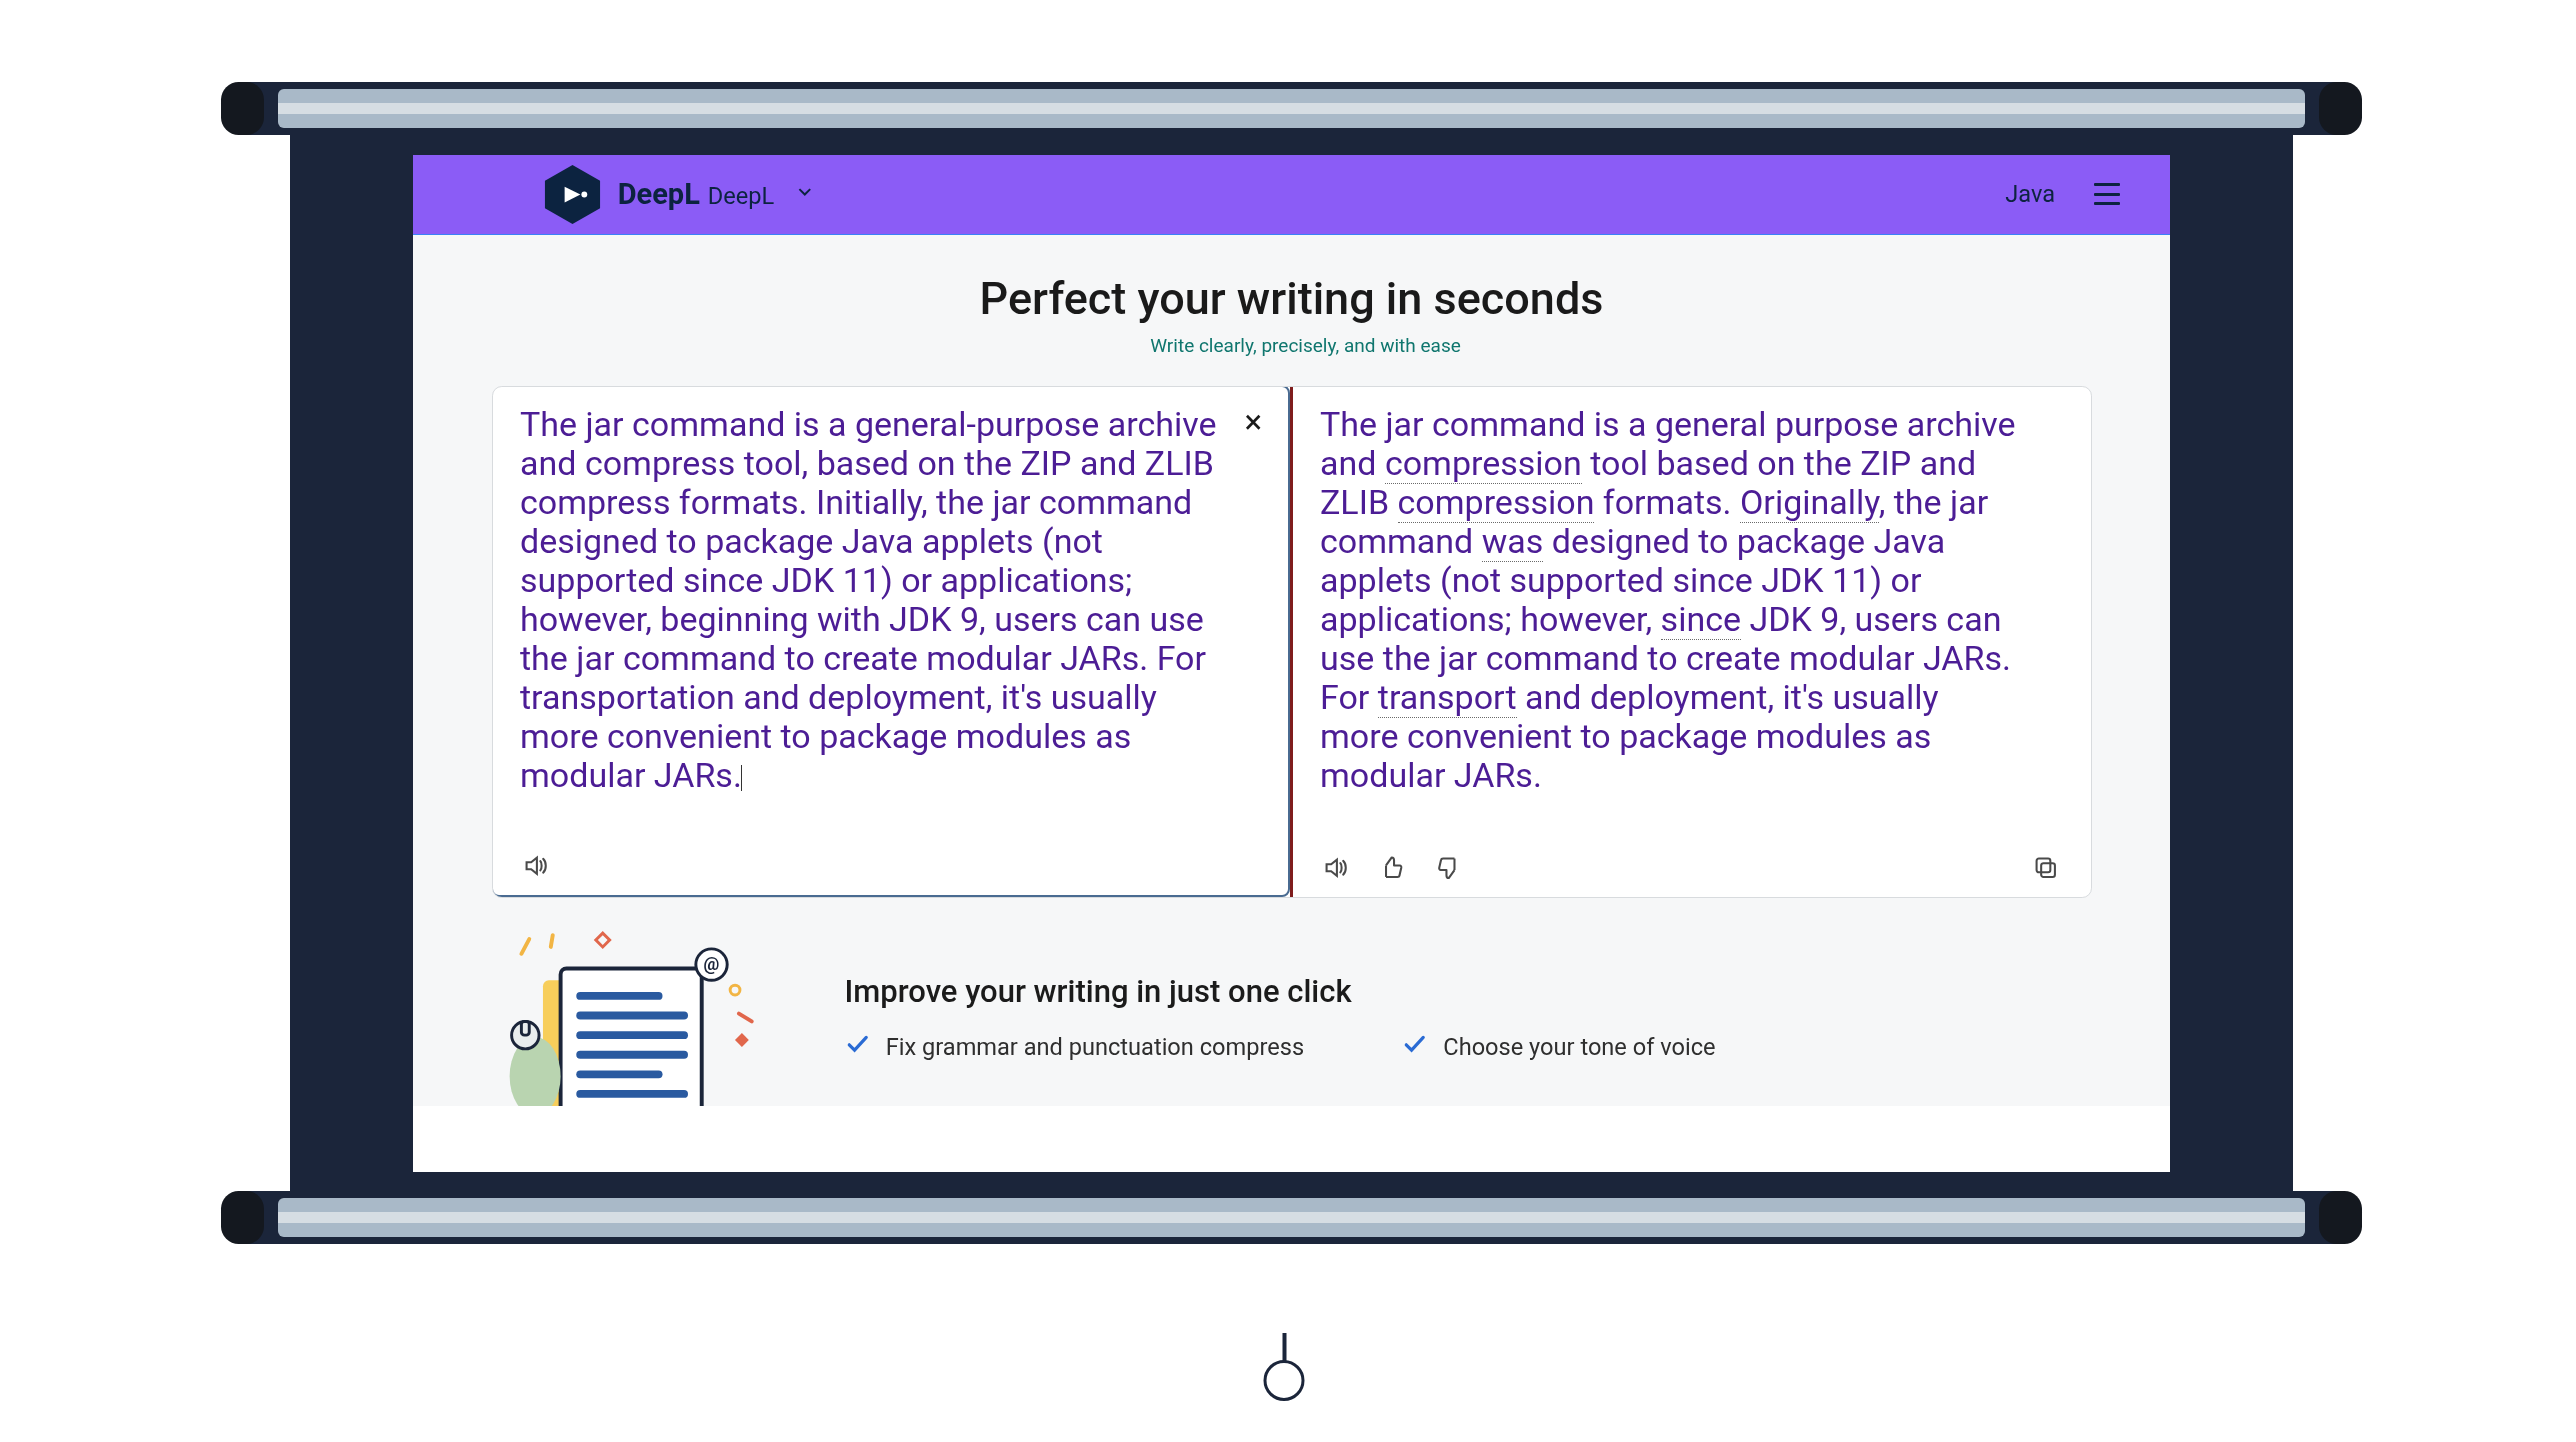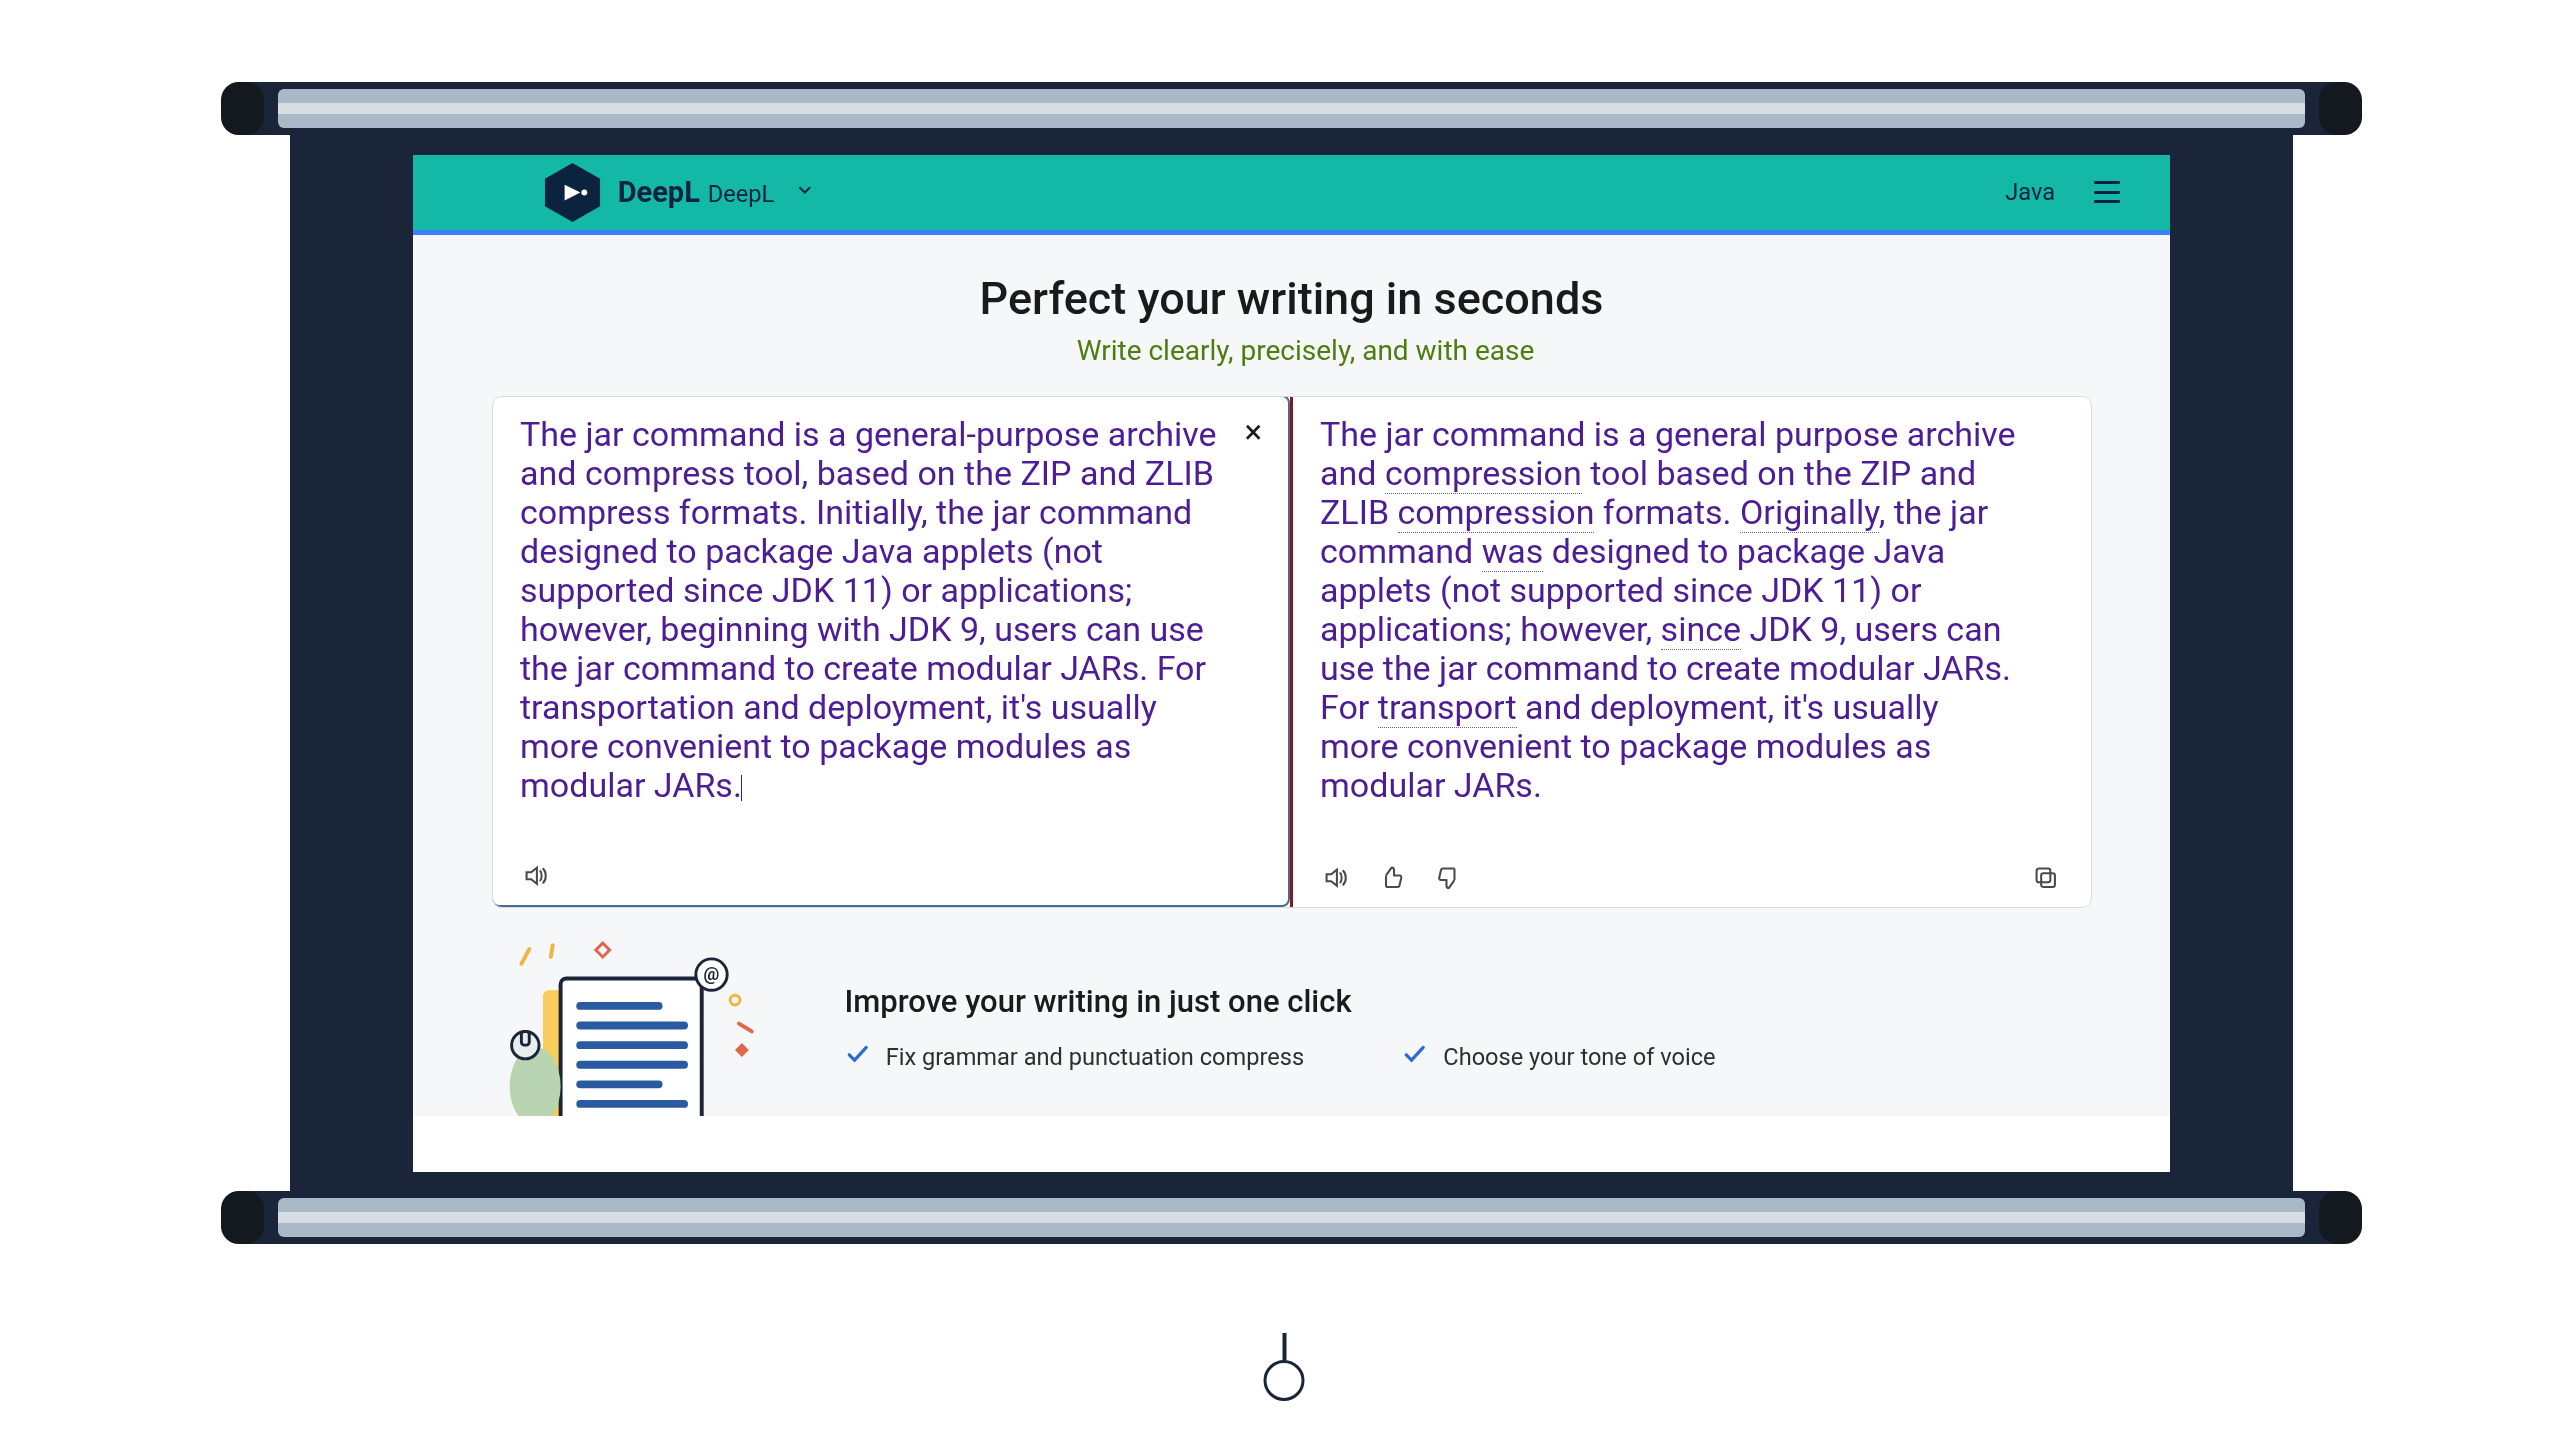--- a/index.html
+++ b/index.html
@@ -64,22 +64,22 @@
     overflow: hidden;
     position: relative;
   }
   
   .app-header {
     height: 80px;
     display: flex;
     align-items: center;
     justify-content: space-between;
     padding: 0 47px 0 128px;
-    background: #14b8a6;
-    border-bottom: 5px solid #3b82f6;
+    background: #8b5cf6;
+    border-bottom: 1px solid #3b82f6;
   }
   .logo-block {
     display: flex;
     align-items: center;
     gap: 13.7px;
     cursor: pointer;
   }
   .logo-mark {
     width: 63px;
     height: 63px;
@@ -90,21 +90,21 @@
   .logo-text .brand { font-size: 29px; font-weight: 700; color: #0c2340; }
   .logo-text .product { font-size: 23.6px; font-weight: 400; color: #0c2340; }
   .chev { margin-left: 5.9px; color: #0c2340; }
   .header-right { display: flex; align-items: center; gap: 39px; }
   .login-link { font-size: 23.6px; color: #0d2340; cursor: pointer; }
   .menu-btn { width: 29px; height: 21.6px; display: flex; flex-direction: column; justify-content: space-between; cursor: pointer; }
   .menu-btn span { height: 2.9px; width: 25.5px; background: #0d2340; border-radius: 1px; }
   
   .hero { text-align: center; padding: 37px 0 29px; background: #f6f7f8; }
   .hero h1 { font-size: 45px; font-weight: 500; color: #1a1a1a; margin-bottom: 9.8px; }
-  .hero p  { font-size: 28px; color: #4d7c0f; padding-left: 28px; }
+  .hero p  { font-size: 19px; color: #0f766e; padding-left: 28px; }
   
   .main-wrap { background: #f6f7f8; padding: 0 0 0; }
   .card {
     width: 1600px;
     margin: 0 auto;
     background: #ffffff;
     border: 1px solid #d8dbde;
     border-radius: 9.8px;
     overflow: hidden;
   }

